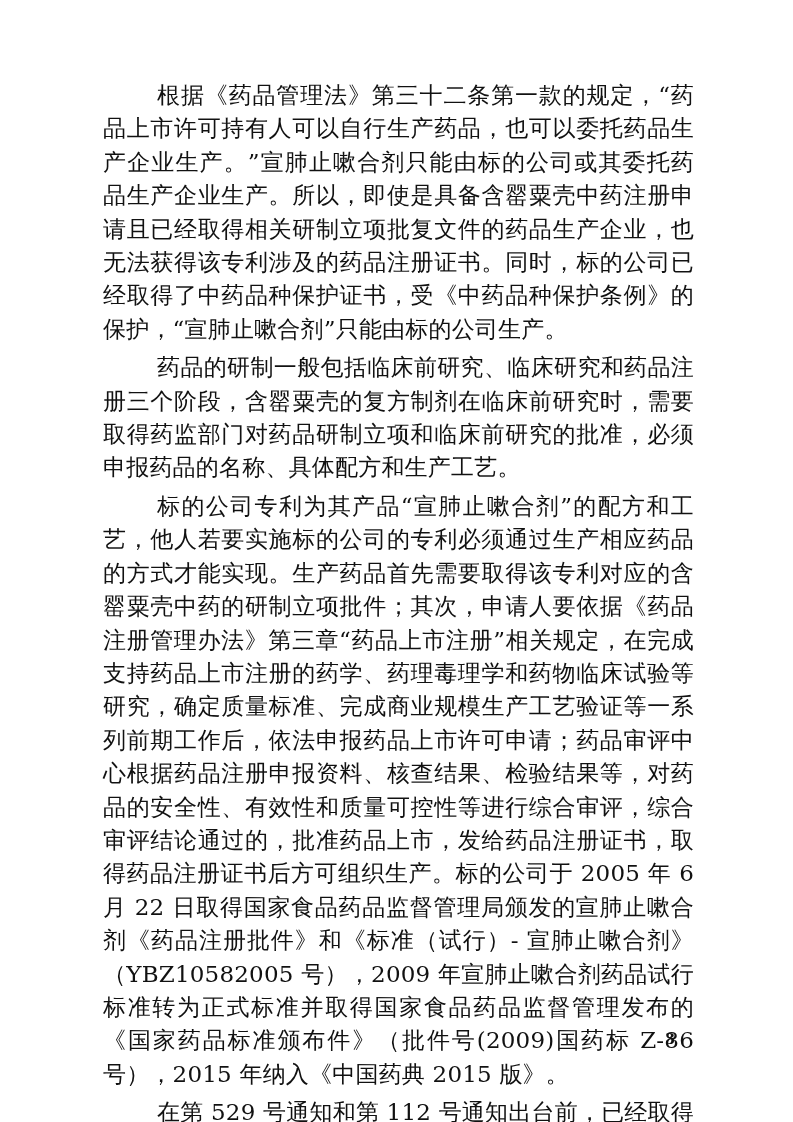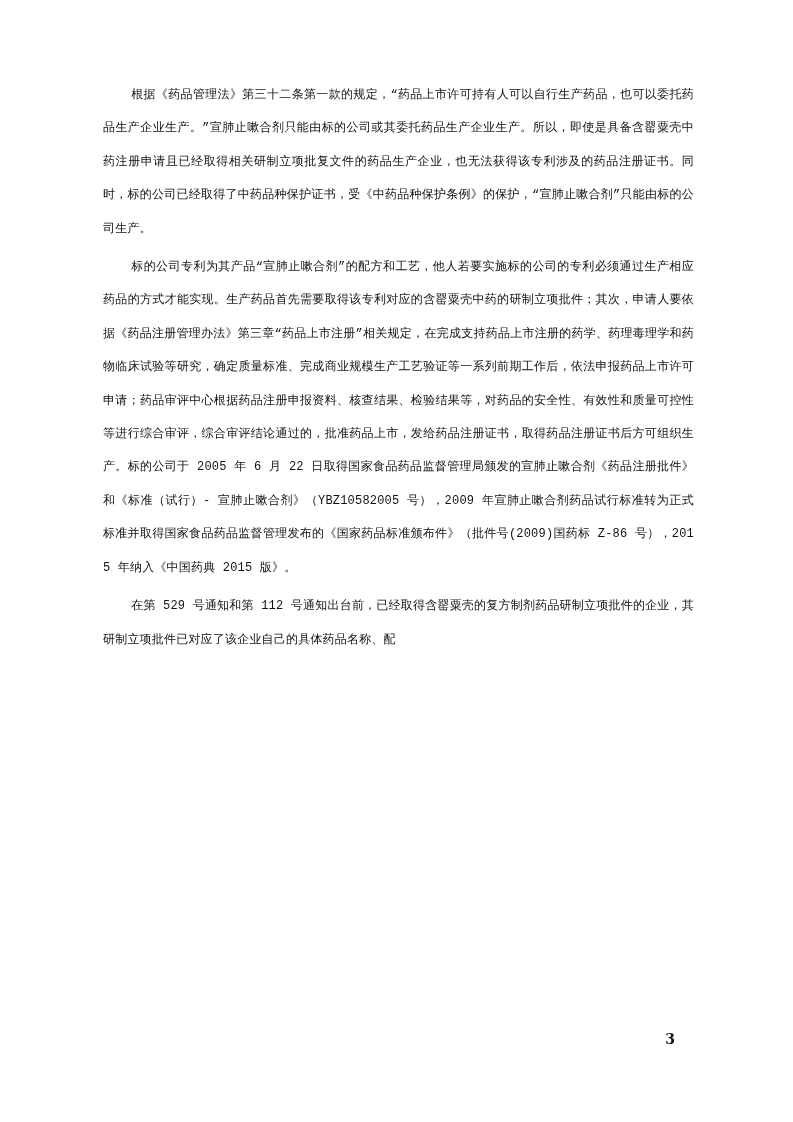--- a/index.html
+++ b/index.html
@@ -17,43 +17,43 @@
     color: #111111;
   }
   .content {
     position: absolute;
     left: 103px;
     top: 79px;
     width: 591px;
   }
   .content p {
     margin: 0 0 5px 0;
-    font-size: 12px;
+    font-size: 23px;
     line-height: 33.4px;
     text-align: justify;
     text-justify: inter-ideograph;
     text-indent: 2.35em;
     letter-spacing: 0.2px;
     word-break: break-all;
-    font-family: Liberation Mono, monospace;
   }
   .page-number {
     position: absolute;
     left: 660px;
     top: 1031px;
     width: 20px;
     text-align: center;
     font-size: 14px;
     font-weight: bold;
     color: #111111;
   }
 </style>
 </head>
 <body>
 
 <div class="page">
   <div class="content">
     <p>根据《药品管理法》第三十二条第一款的规定，“药品上市许可持有人可以自行生产药品，也可以委托药品生产企业生产。”宣肺止嗽合剂只能由标的公司或其委托药品生产企业生产。所以，即使是具备含罂粟壳中药注册申请且已经取得相关研制立项批复文件的药品生产企业，也无法获得该专利涉及的药品注册证书。同时，标的公司已经取得了中药品种保护证书，受《中药品种保护条例》的保护，“宣肺止嗽合剂”只能由标的公司生产。</p>
+    <p>药品的研制一般包括临床前研究、临床研究和药品注册三个阶段，含罂粟壳的复方制剂在临床前研究时，需要取得药监部门对药品研制立项和临床前研究的批准，必须申报药品的名称、具体配方和生产工艺。</p>
     <p>标的公司专利为其产品“宣肺止嗽合剂”的配方和工艺，他人若要实施标的公司的专利必须通过生产相应药品的方式才能实现。生产药品首先需要取得该专利对应的含罂粟壳中药的研制立项批件；其次，申请人要依据《药品注册管理办法》第三章“药品上市注册”相关规定，在完成支持药品上市注册的药学、药理毒理学和药物临床试验等研究，确定质量标准、完成商业规模生产工艺验证等一系列前期工作后，依法申报药品上市许可申请；药品审评中心根据药品注册申报资料、核查结果、检验结果等，对药品的安全性、有效性和质量可控性等进行综合审评，综合审评结论通过的，批准药品上市，发给药品注册证书，取得药品注册证书后方可组织生产。标的公司于 2005 年 6 月 22 日取得国家食品药品监督管理局颁发的宣肺止嗽合剂《药品注册批件》和《标准（试行）- 宣肺止嗽合剂》（YBZ10582005 号），2009 年宣肺止嗽合剂药品试行标准转为正式标准并取得国家食品药品监督管理发布的《国家药品标准颁布件》（批件号(2009)国药标 Z-86 号），2015 年纳入《中国药典 2015 版》。</p>
     <p>在第 529 号通知和第 112 号通知出台前，已经取得含罂粟壳的复方制剂药品研制立项批件的企业，其研制立项批件已对应了该企业自己的具体药品名称、配</p>
   </div>
   <div class="page-number">3</div>
 </div>
 
 </body></html>

